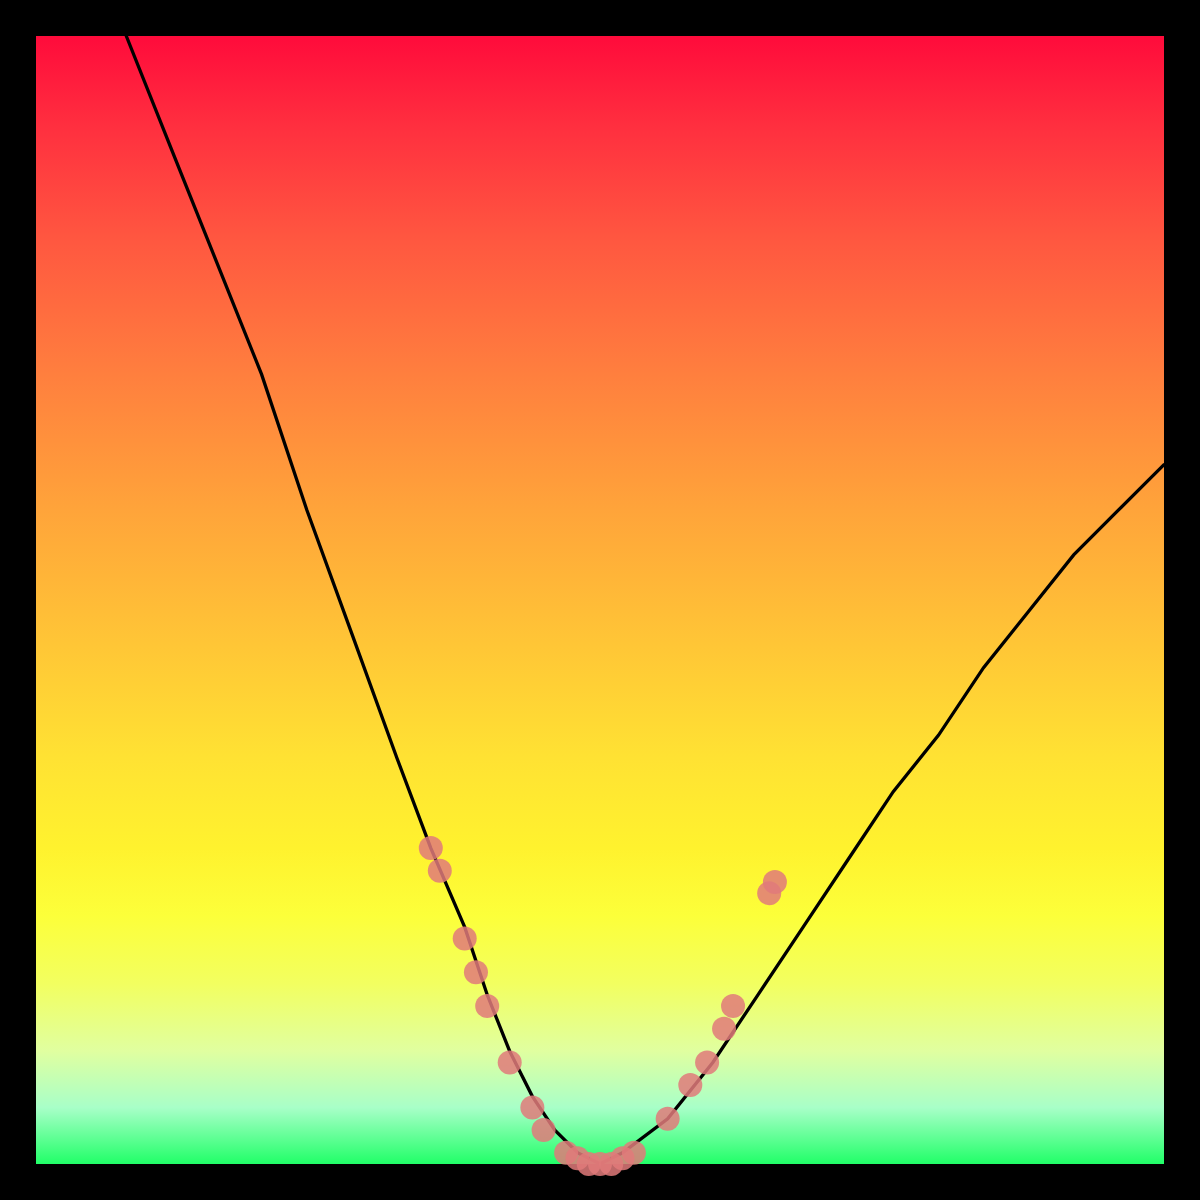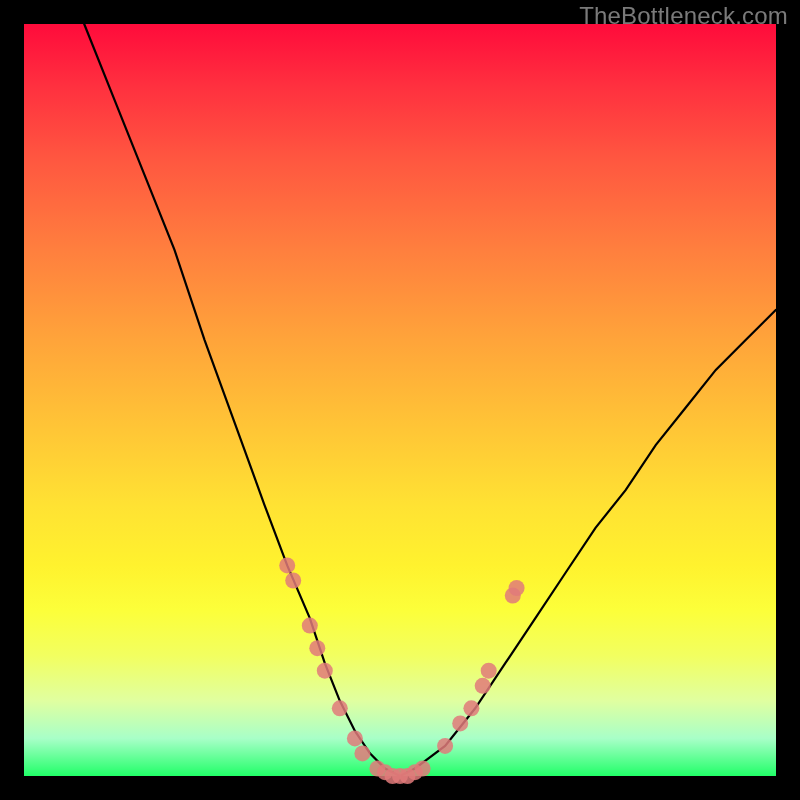--- a/index.html
+++ b/index.html
@@ -55,21 +55,20 @@
     top: 0;
     width: 752px;
     height: 752px;
     overflow: visible;
   }
 </style>
 </head>
 <body>
 
 <div class="frame">
-  <div class="watermark">TheBottleneck.com</div>
 
   <div class="plot">
     <svg class="curve" viewBox="0 0 752 752" preserveAspectRatio="none">
       <path id="curve-path" fill="none" stroke="#000" stroke-width="2.2" stroke-linecap="round" d="M60.2 0.0 L90.2 75.2 L120.3 150.4 L150.4 225.6 L180.5 315.8 L210.6 398.6 L240.6 481.3 L263.2 541.4 L285.8 594.1 L300.8 639.2 L315.8 676.8 L330.9 706.9 L345.9 729.4 L361.0 744.5 L376.0 752.0 L391.0 744.5 L421.1 721.9 L451.2 684.3 L481.3 639.2 L511.4 594.1 L541.4 549.0 L571.5 503.8 L601.6 466.2 L631.7 421.1 L661.8 383.5 L691.8 345.9 L721.9 315.8 L752.0 285.8"></path>
       <g id="dots">
           <circle cx="263.2" cy="541.4" r="8" fill="#e07a7a" fill-opacity="0.85"></circle>
           <circle cx="269.2" cy="556.5" r="8" fill="#e07a7a" fill-opacity="0.85"></circle>
           <circle cx="285.8" cy="601.6" r="8" fill="#e07a7a" fill-opacity="0.85"></circle>
           <circle cx="293.3" cy="624.2" r="8" fill="#e07a7a" fill-opacity="0.85"></circle>
           <circle cx="300.8" cy="646.7" r="8" fill="#e07a7a" fill-opacity="0.85"></circle>

